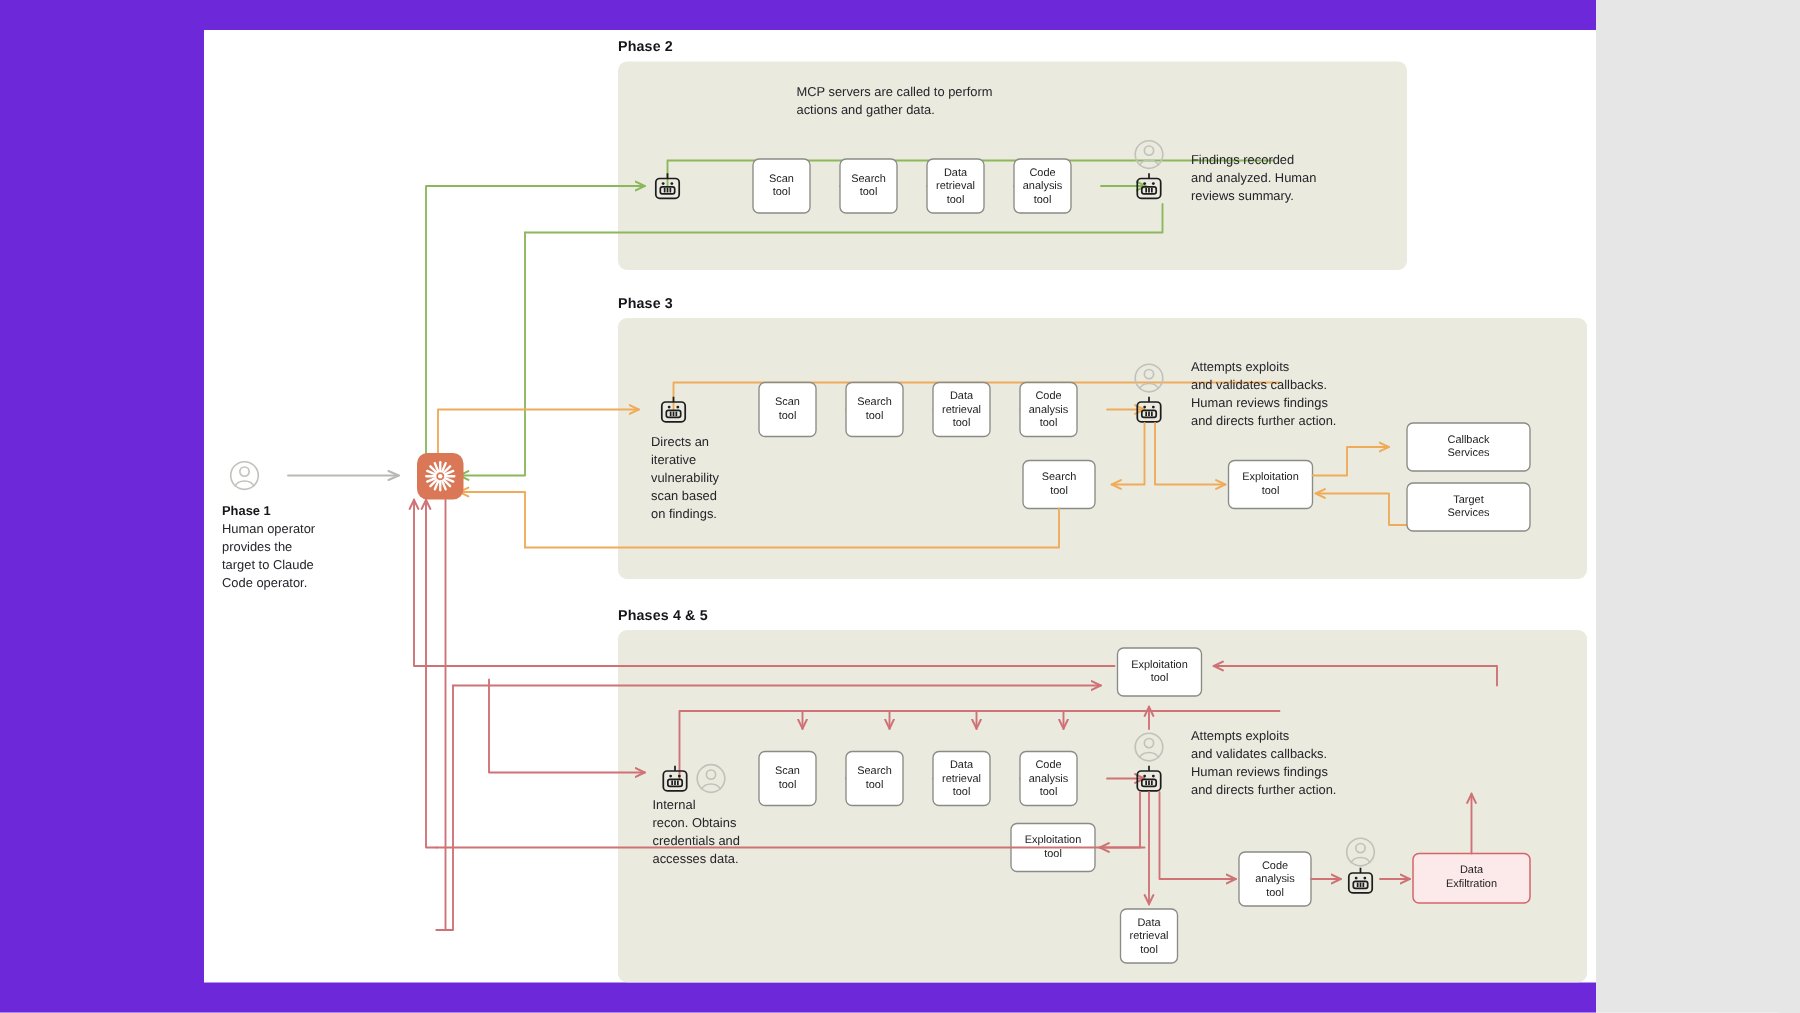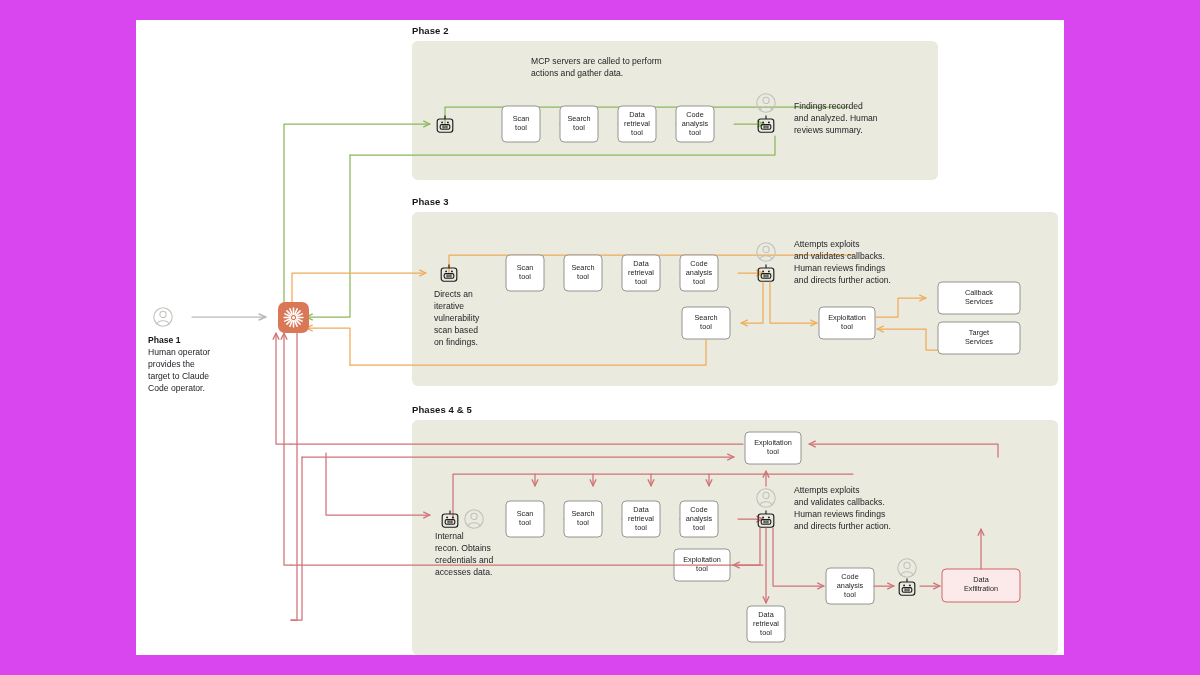--- a/index.html
+++ b/index.html
@@ -1,17 +1,17 @@
 <!DOCTYPE html>
 <html><head>
 <meta charset="utf-8">
 <style>
   html,body{margin:0;padding:0;background:#e6e6e6;}
   body{width:1200px;height:675px;overflow:hidden;font-family:"Liberation Sans",sans-serif;}
-  #stage{position:relative;width:1200px;height:675px;background:#d946ef;}
+  #stage{position:relative;width:1064px;height:675px;background:#6d28d9;}
   #canvas{position:absolute;left:136px;top:20px;width:928px;height:635px;background:#ffffff;}
   svg{display:block;}
   .phase-title{font-size:9.5px;font-weight:bold;fill:#16161a;letter-spacing:.1px;}
   .panel{fill:#eaeade;}
   .tbox{fill:#ffffff;stroke:#8b8b86;stroke-width:.9;}
   .tbox-red{fill:#fceaea;stroke:#d4656a;stroke-width:1;}
   .tlabel{font-size:7.3px;fill:#1d1d20;text-anchor:middle;}
   .caption{font-size:8.6px;fill:#24242a;}
   .caption-b{font-size:8.6px;fill:#16161a;font-weight:bold;}
   .ln{fill:none;stroke-width:1.25;stroke-linecap:round;stroke-linejoin:round;}

